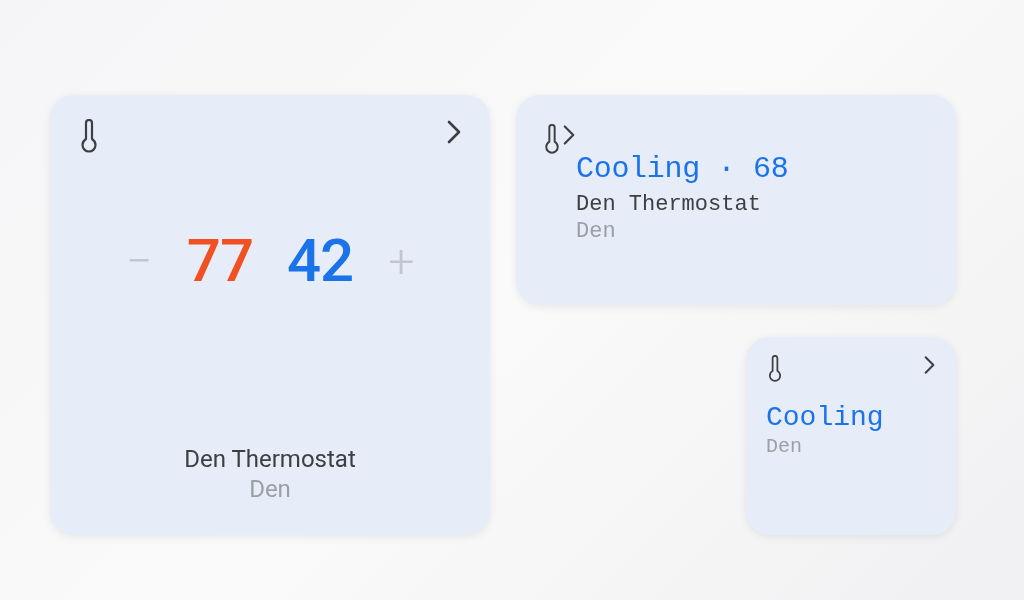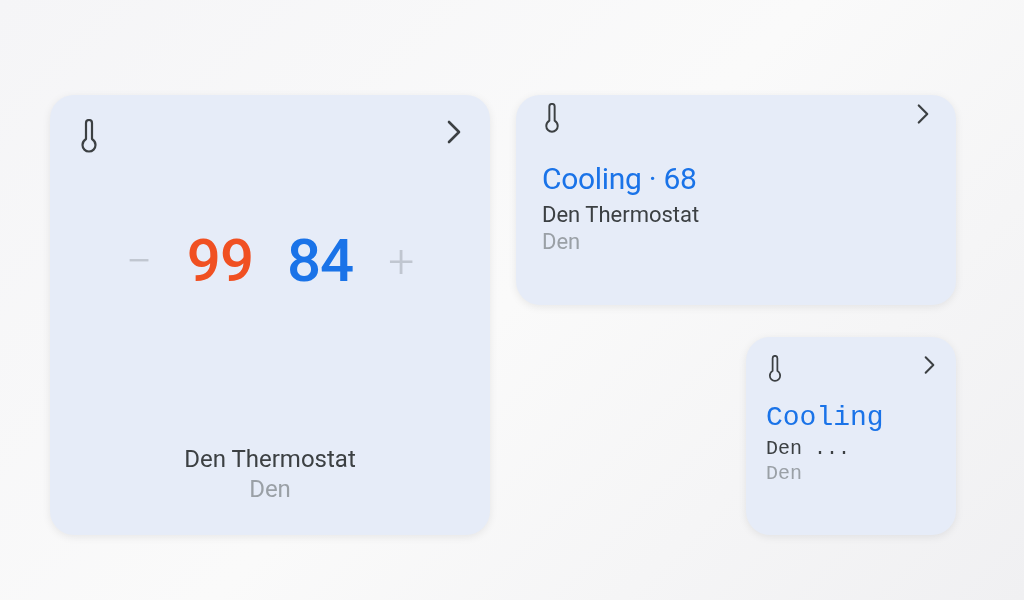--- a/index.html
+++ b/index.html
@@ -32,23 +32,24 @@
       padding: 24px 28px;
       display: flex;
       flex-direction: column;
     }
 
     .card-medium {
       left: 516px;
       top: 95px;
       width: 440px;
       height: 210px;
-      padding: 8px 26px;
-      display: flex;
-      flex-direction: column;
+      padding: 29px 26px;
+      display: flex;
+      flex-direction: row;
+      font-family: Liberation Mono, monospace;
     }
 
     .card-small {
       left: 746px;
       top: 337px;
       width: 210px;
       height: 198px;
       padding: 18px 20px;
       display: flex;
       flex-direction: column;
@@ -190,22 +191,22 @@
     </span>
     <span class="chevron">
       <svg width="16" height="26" viewBox="0 0 16 26" fill="none">
         <path d="M3 3 L13 13 L3 23" stroke="#3c4043" stroke-width="2.6" fill="none" stroke-linecap="round" stroke-linejoin="round"></path>
       </svg>
     </span>
   </div>
 
   <div class="temp-row">
     <span class="minus">−</span>
-    <span class="temp-hot">99</span>
-    <span class="temp-cool">84</span>
+    <span class="temp-hot">77</span>
+    <span class="temp-cool">42</span>
     <span class="plus">+</span>
   </div>
 
   <div class="large-footer">
     <div class="device-name">Den Thermostat</div>
     <div class="room-name">Den</div>
   </div>
 </div>
 
 <div class="card card-medium">
@@ -238,16 +239,15 @@
     </span>
     <span class="chevron">
       <svg width="13" height="20" viewBox="0 0 16 26" fill="none">
         <path d="M3 3 L13 13 L3 23" stroke="#3c4043" stroke-width="2.6" fill="none" stroke-linecap="round" stroke-linejoin="round"></path>
       </svg>
     </span>
   </div>
 
   <div class="small-body">
     <div class="status-line-s">Cooling</div>
-    <div class="device-name-s">Den ...</div>
     <div class="room-name-s">Den</div>
   </div>
 </div>
 
 </body></html>

